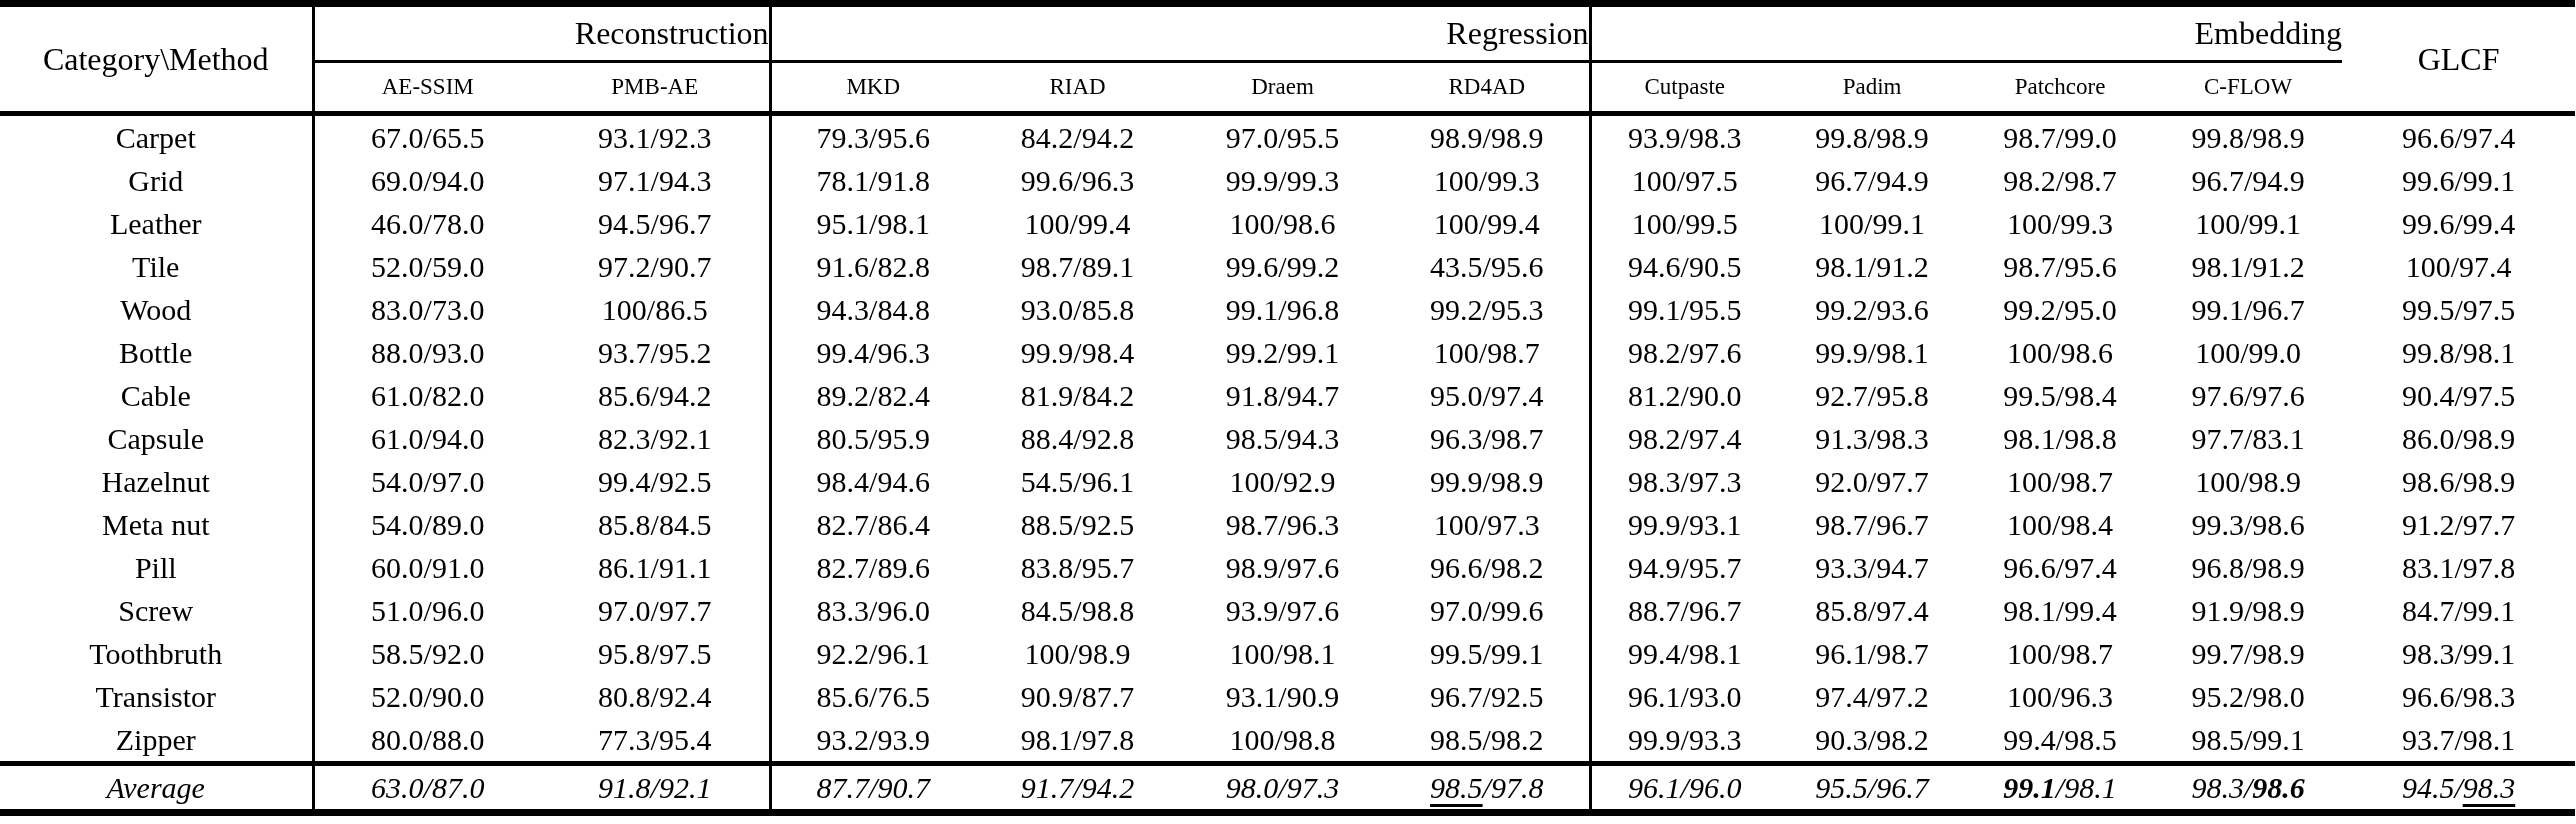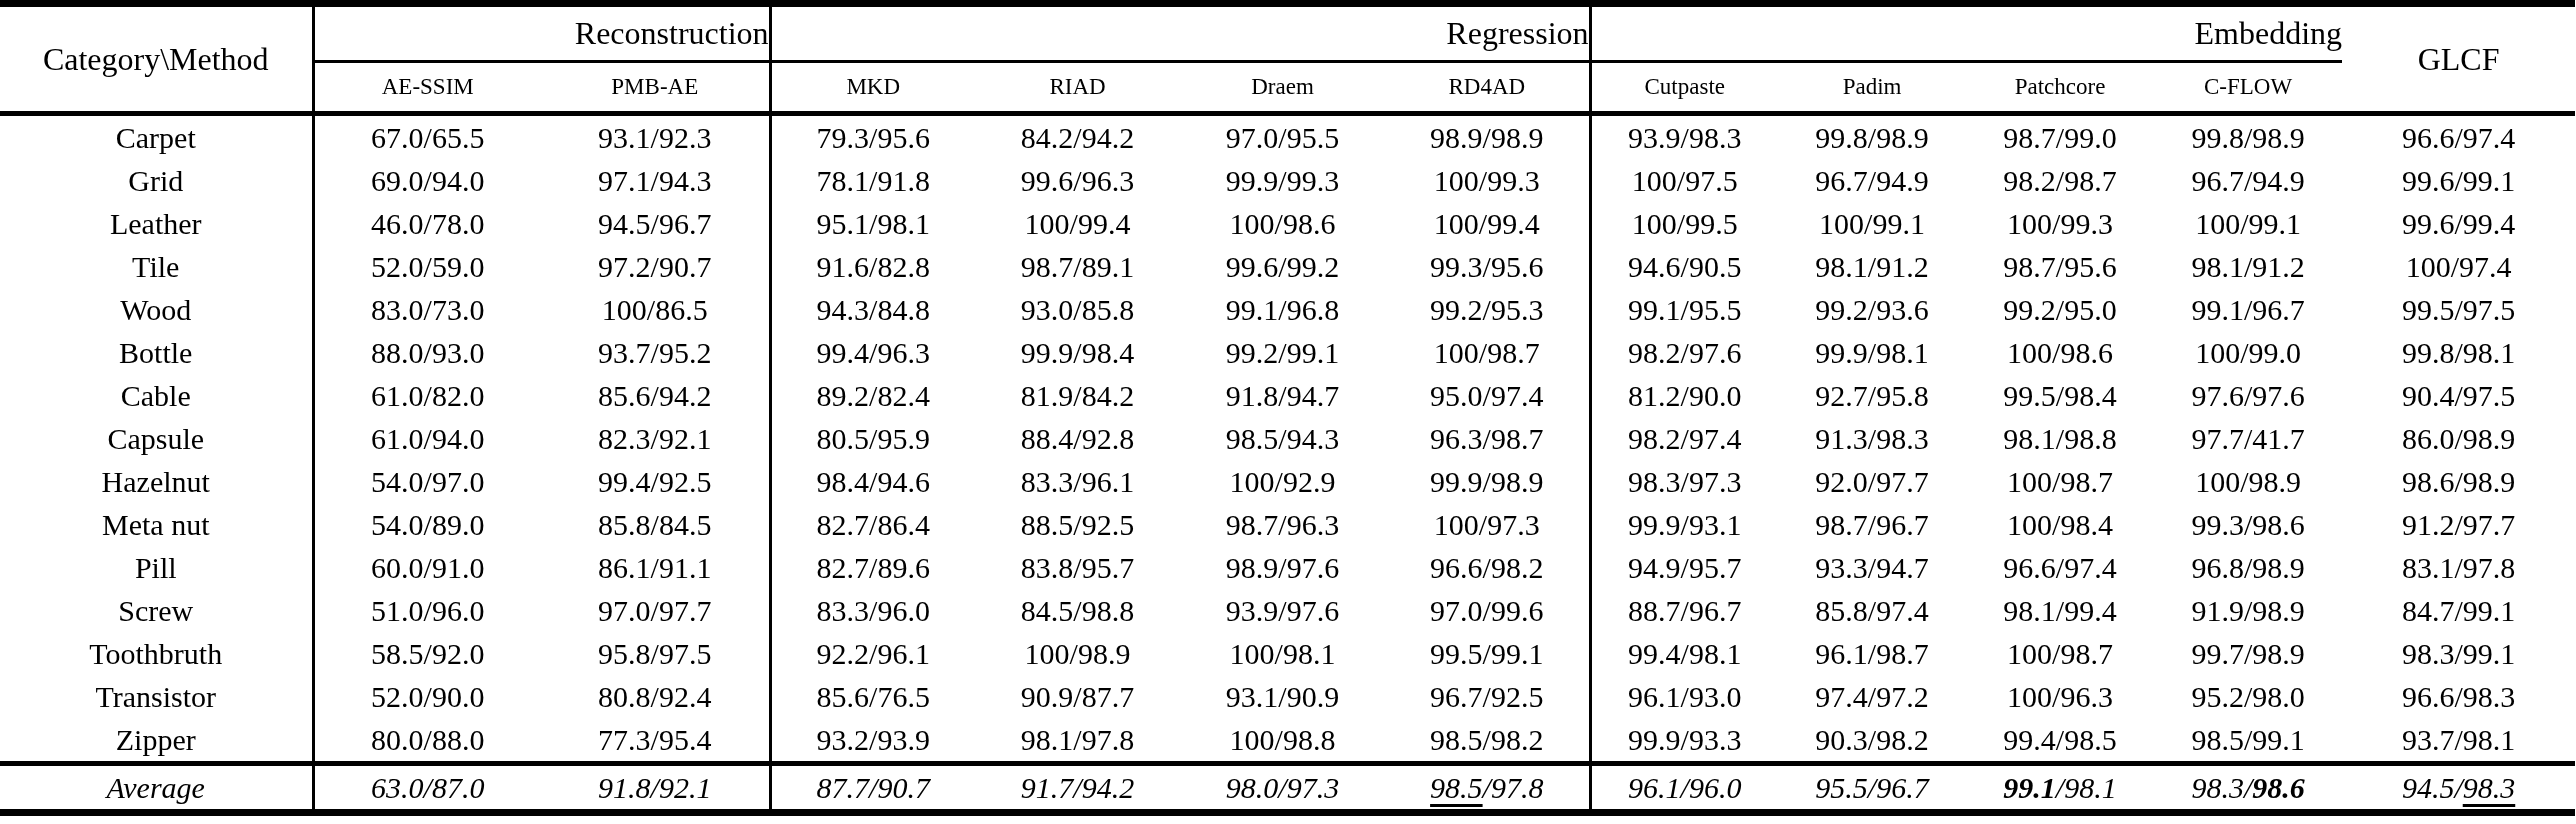--- a/index.html
+++ b/index.html
@@ -130,21 +130,21 @@
         <td>100/99.1</td>
         <td>99.6/99.4</td>
       </tr>
       <tr>
         <td class="vr">Tile</td>
         <td>52.0/59.0</td>
         <td class="vr">97.2/90.7</td>
         <td>91.6/82.8</td>
         <td>98.7/89.1</td>
         <td>99.6/99.2</td>
-        <td class="vr">99.3/95.6</td>
+        <td class="vr">43.5/95.6</td>
         <td>94.6/90.5</td>
         <td>98.1/91.2</td>
         <td>98.7/95.6</td>
         <td>98.1/91.2</td>
         <td>100/97.4</td>
       </tr>
       <tr>
         <td class="vr">Wood</td>
         <td>83.0/73.0</td>
         <td class="vr">100/86.5</td>
@@ -190,29 +190,29 @@
         <td class="vr">Capsule</td>
         <td>61.0/94.0</td>
         <td class="vr">82.3/92.1</td>
         <td>80.5/95.9</td>
         <td>88.4/92.8</td>
         <td>98.5/94.3</td>
         <td class="vr">96.3/98.7</td>
         <td>98.2/97.4</td>
         <td>91.3/98.3</td>
         <td>98.1/98.8</td>
-        <td>97.7/41.7</td>
+        <td>97.7/83.1</td>
         <td>86.0/98.9</td>
       </tr>
       <tr>
         <td class="vr">Hazelnut</td>
         <td>54.0/97.0</td>
         <td class="vr">99.4/92.5</td>
         <td>98.4/94.6</td>
-        <td>83.3/96.1</td>
+        <td>54.5/96.1</td>
         <td>100/92.9</td>
         <td class="vr">99.9/98.9</td>
         <td>98.3/97.3</td>
         <td>92.0/97.7</td>
         <td>100/98.7</td>
         <td>100/98.9</td>
         <td>98.6/98.9</td>
       </tr>
       <tr>
         <td class="vr">Meta nut</td>

